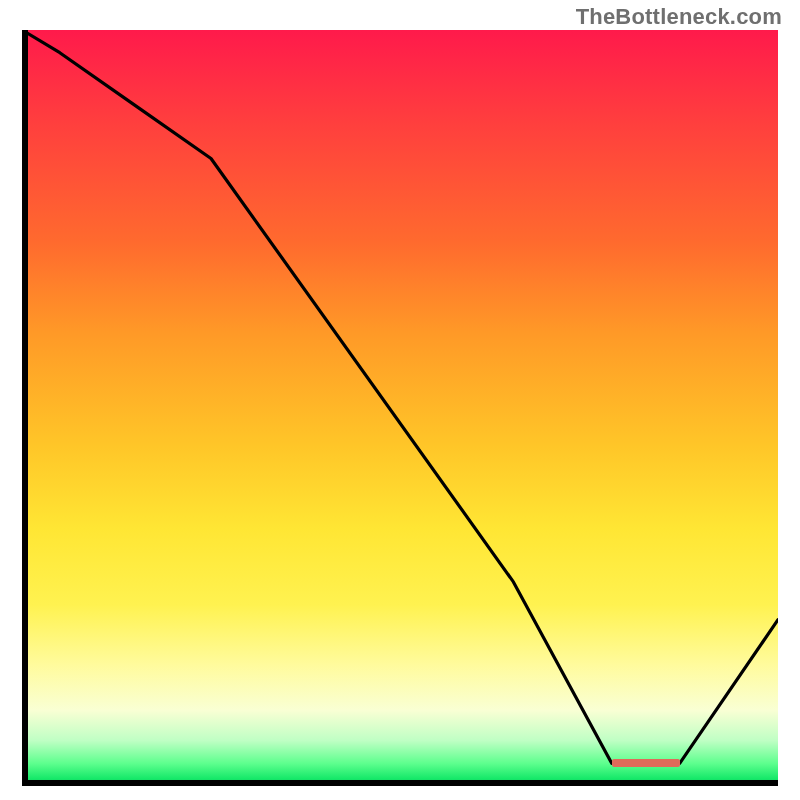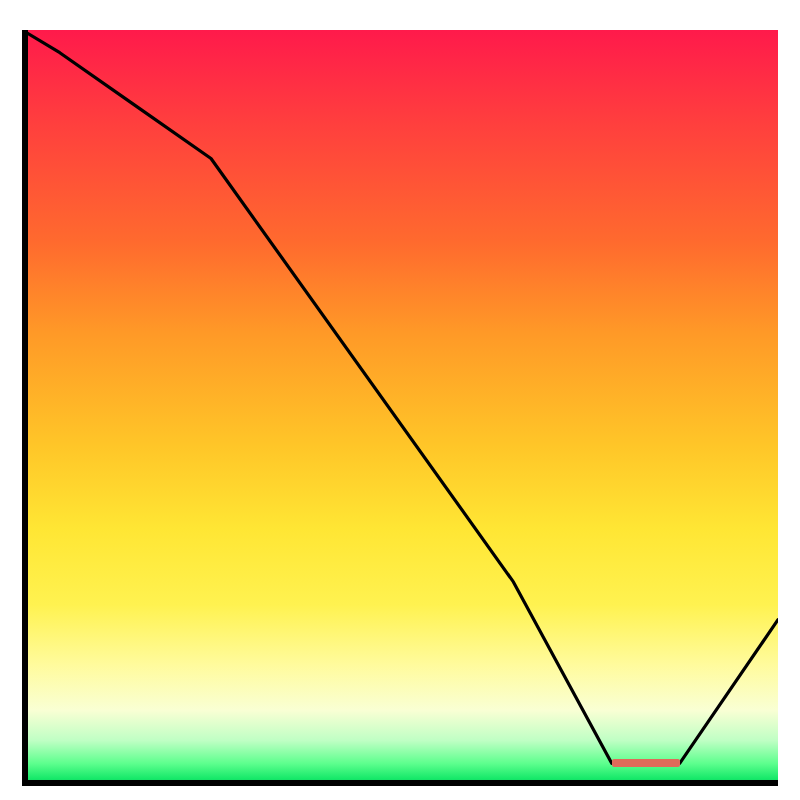--- a/index.html
+++ b/index.html
@@ -90,20 +90,21 @@
     background: #e06a5a;
     border-radius: 2px;
     z-index: 4;
   }
 </style>
 </head>
 <body>
 
 <div class="frame">
 
+  <div class="watermark">TheBottleneck.com</div>
 
   <div class="plot-outer">
     <div class="plot-area">
       <div class="gradient"></div>
 
       <svg class="line" width="756" height="756" viewBox="0 0 756 756">
         <path id="curve-path" d="M0.0 0.0 L37.8 22.7 L113.4 75.6 L189.0 128.5 L491.4 551.9 L589.7 733.3 L657.7 733.3 L756.0 589.7" stroke="#000" stroke-width="3.2" fill="none" stroke-linecap="round" stroke-linejoin="round"></path>
       </svg>
 
       <div id="min-marker" class="marker" style="left: 589.68px; width: 68.04px; top: 729.32px;"></div>

